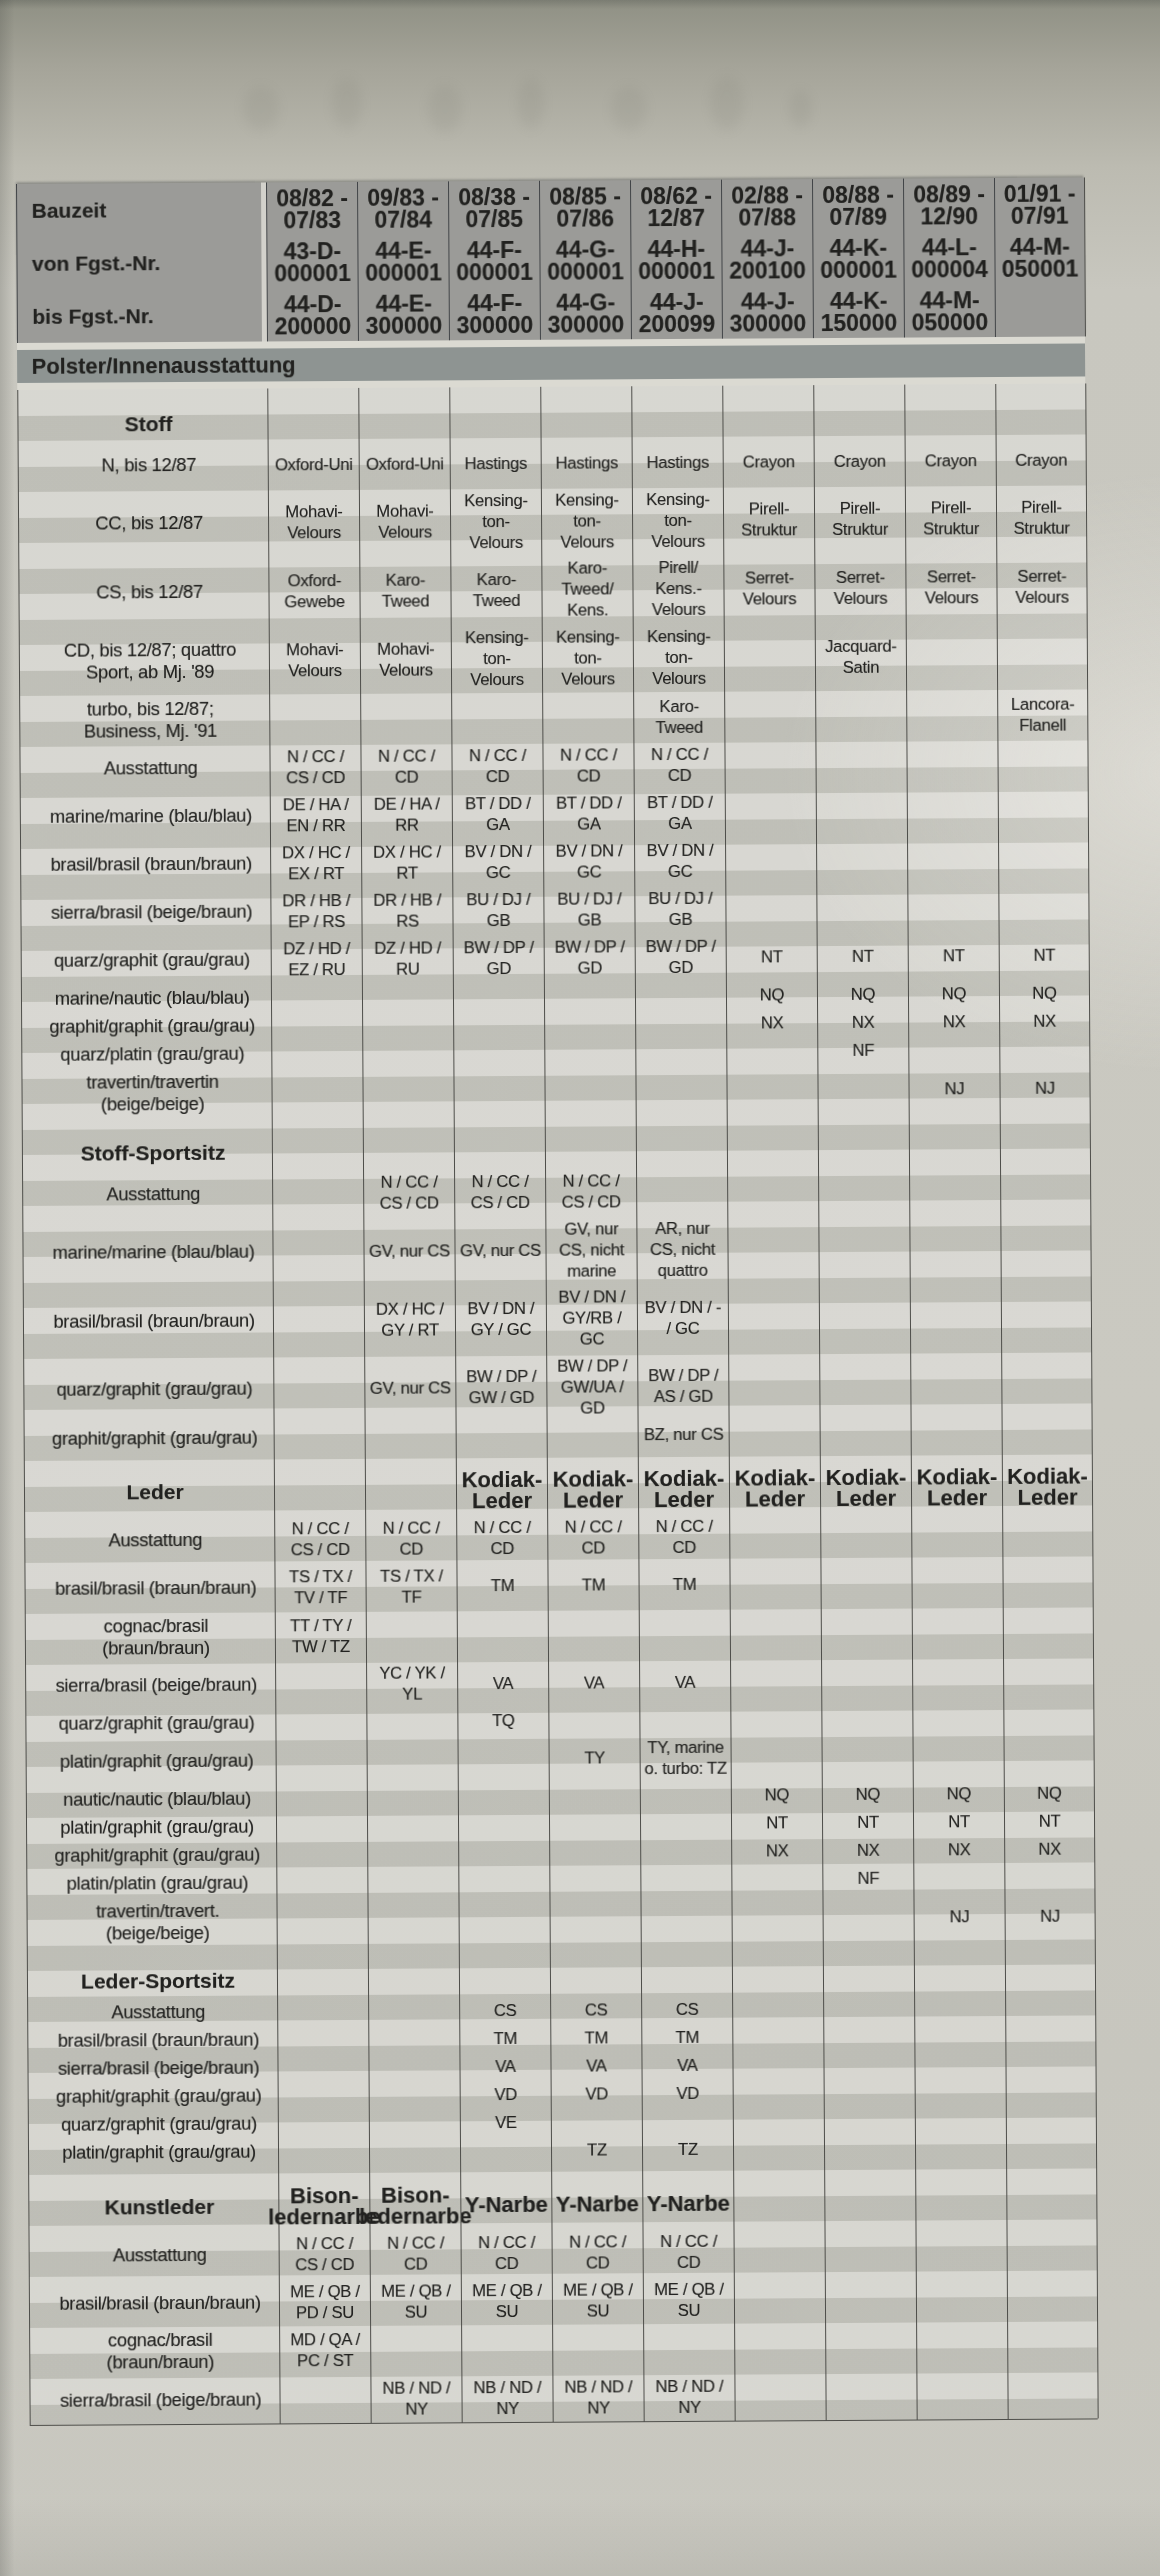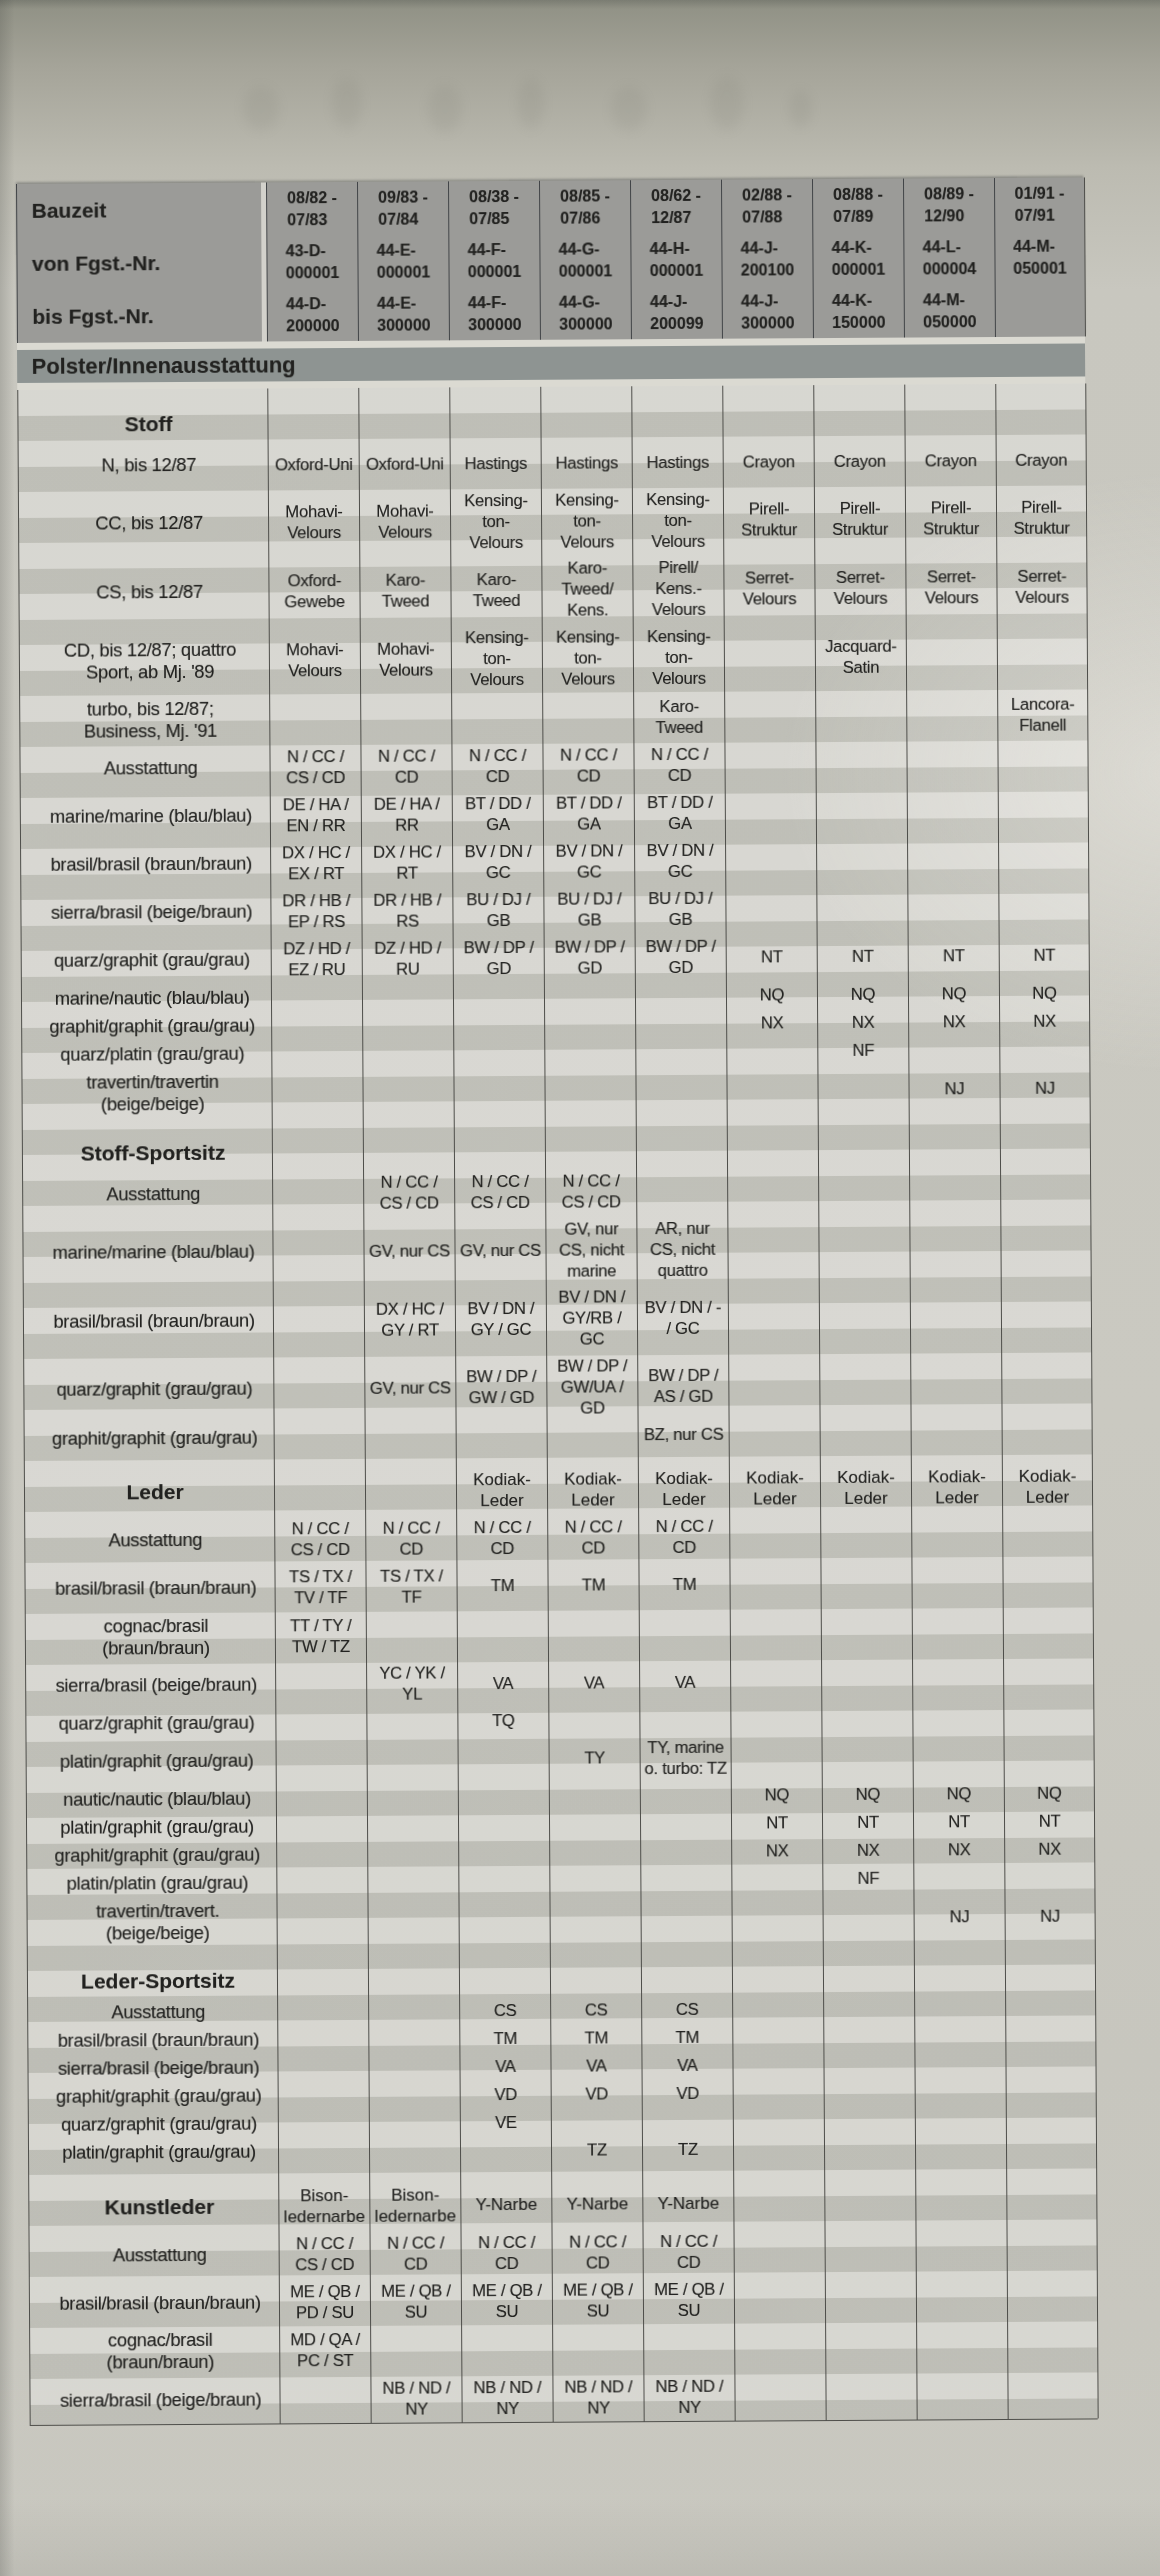--- a/index.html
+++ b/index.html
@@ -32,37 +32,37 @@
     position:absolute;left:15.6px;top:184px;width:1068px;
     transform:rotate(-0.35deg);transform-origin:top left;
     filter:blur(0.2px) contrast(.97);
   }
   .row-grid{display:grid;grid-template-columns:250px repeat(9,91px);}
   .row-grid > div{border-left:1.1px solid var(--line);padding:2.8px 3.3px;box-sizing:border-box;}
   .row-grid > div:last-child{border-right:1.1px solid var(--line);}
   
   .header-block{background:var(--hdr-bg);box-shadow:0 -1.7px 2.2px rgba(40,44,46,.35);}
   .hrow{min-height:53px;}
-  .hrow > div{display:flex;align-items:center;justify-content:center;
-    font-weight:bold;font-size:16px;line-height:22px;white-space:pre-line;border-left-color:#3f4245;}
+  .hrow > div{display:flex;align-items:center;justify-content:center;text-align:center;
+    font-weight:bold;font-size:23px;line-height:22px;white-space:pre-line;border-left-color:#3f4245;}
   .hrow > div:first-child{justify-content:flex-start;text-align:left;padding-left:14.5px;
     font-size:21px;border-left:1.1px solid #3f4245;border-right:5.6px solid rgba(224,223,215,.85);}
   
   .band-gap{height:7.2px;background:var(--gaplight);}
   .band{background:var(--band-bg);min-height:33px;display:flex;align-items:center;
     padding-left:14.5px;font-weight:bold;font-size:22px;box-sizing:border-box;}
   .gap-row{height:16.7px;}
   .gap-row > div{padding:0;}
   
   .table-body{background:repeating-linear-gradient(180deg, rgba(255,255,255,.30) 0px 26px, rgba(120,128,122,.12) 26px 51px);
     border-bottom:1.7px solid var(--line);}
   .title-row{min-height:35px;}
   .title-row > div:first-child{font-weight:bold;font-size:21px;display:flex;align-items:center;padding-left:14.5px;}
   .title-row > div{display:flex;align-items:center;justify-content:center;text-align:center;
-    font-size:17px;line-height:21px;white-space:pre-line;}
+    font-size:22px;line-height:21px;white-space:pre-line;font-weight:bold;}
   .row{min-height:48px;}
   .row.compact{min-height:28px;}
   .row > div:first-child{display:flex;align-items:center;padding-left:14.5px;
     font-size:18.4px;line-height:22px;white-space:pre-line;}
   .row > div{display:flex;align-items:center;justify-content:center;text-align:center;
     font-size:16.7px;line-height:21px;white-space:pre-line;letter-spacing:-0.3px;}
   .txt-soft{text-shadow:0 0 0.6px rgba(40,40,36,.4);}
 </style>
 </head>
 <body>

